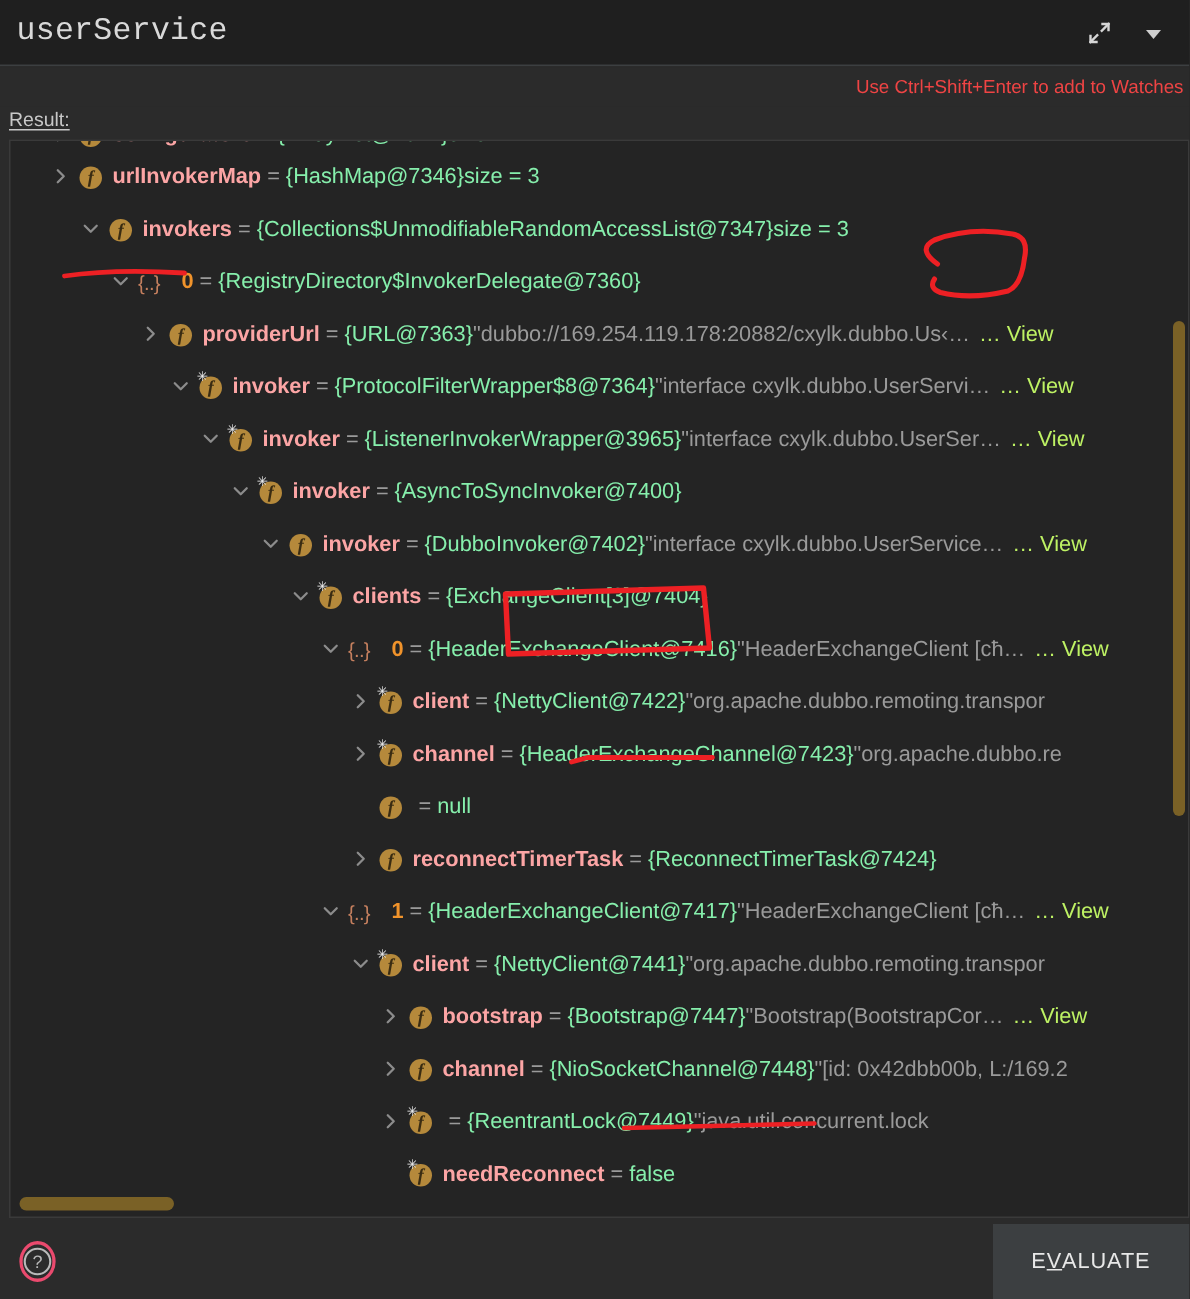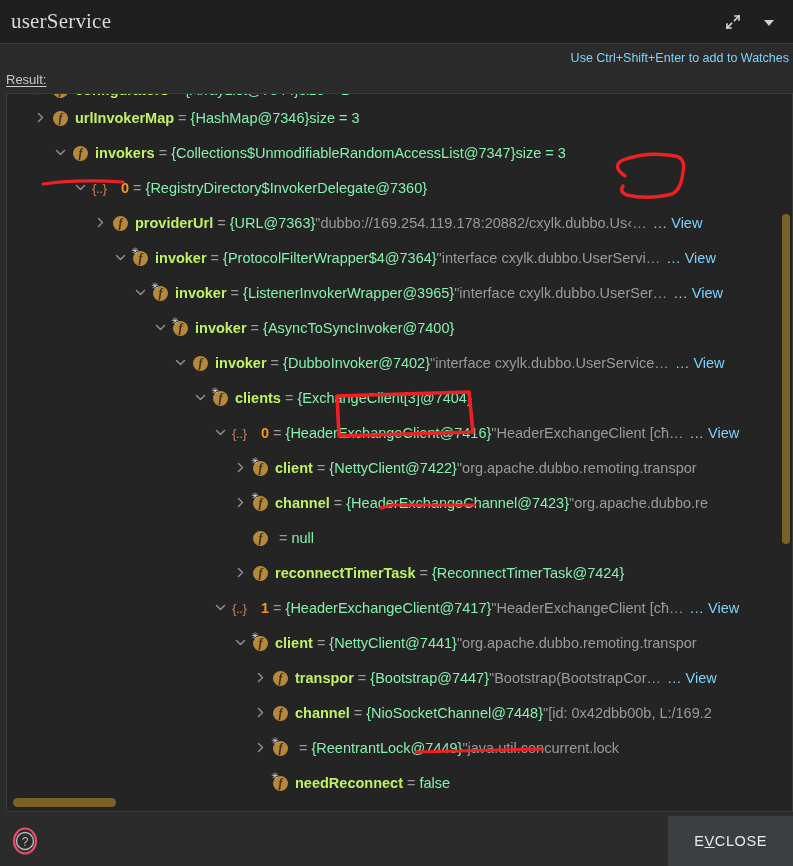--- a/index.html
+++ b/index.html
@@ -12,38 +12,38 @@
   #app { position: relative; width: 793px; height: 866px; background: #2b2b2b; }
 
   
   .title-bar {
     position: absolute; left: 0; top: 0; width: 793px; height: 44px;
     background: #1f1f1f;
     border-bottom: 1px solid #3c3f41;
     display: flex; align-items: center;
   }
   .title-text {
-    font-family: Liberation Serif, serif;
+    font-family: Liberation Mono, monospace;
     font-size: 21px; color: #d9d9d9; padding-left: 11px;
     letter-spacing: .2px; white-space: nowrap;
   }
   .title-actions {
     margin-left: auto; display: flex; align-items: center; gap: 16px;
     padding-right: 14px;
   }
   .icon-btn { width: 20px; height: 20px; display: flex; align-items: center; justify-content: center; cursor: pointer; }
 
   
   .hint-row {
     position: absolute; left: 0; top: 45px; width: 793px; height: 26px;
     background: #2b2b2b;
     display: flex; align-items: center; justify-content: flex-end;
     padding-right: 4px;
   }
-  .hint-text { font-size: 12.5px; color: #7dd3fc; white-space: nowrap; text-align: right; }
+  .hint-text { font-size: 12.5px; color: #ef4444; white-space: nowrap; text-align: right; }
 
   
   .result-label {
     position: absolute; left: 6px; top: 72px;
     font-size: 13px; color: #c8c8c8;
   }
   .result-label u { text-decoration: underline; text-underline-offset: 2px; }
 
   
   .tree-panel {
@@ -86,26 +86,26 @@
   .ficon .final {
     position: absolute; left: -1px; top: -3px; width: 8px; height: 8px;
     color: #e8e8e8; font-size: 9px; line-height: 8px; text-align: center;
   }
   
   .bicon {
     flex: 0 0 26px; width: 26px; margin-right: 3px;
     color: #c47f5e; font-size: 13.5px; letter-spacing: -.5px;
   }
 
-  .nm { color: #bef264; font-weight: bold; }
+  .nm { color: #fca5a5; font-weight: bold; }
   .eq { color: #9a9a9a; font-weight: normal; padding: 0 4px; }
   .val { color: #86efac; }
   .str { color: #9a9a9a; }
   .idx { color: #f0932b; font-weight: bold; }
-  .viewlink { color: #7dd3fc; margin-left: 6px; }
+  .viewlink { color: #bef264; margin-left: 6px; }
 
   
   .ink { position: absolute; pointer-events: none; }
 
   
   .vscroll {
     position: absolute; right: 2px; top: 120px; width: 8px; height: 330px;
     background: #7a6126; border-radius: 4px;
   }
   .hscroll {
@@ -241,21 +241,21 @@
                 <path d="M1.5 3.5 L5.5 7.5 L9.5 3.5" stroke="#8c8c8c" stroke-width="1.5" fill="none" stroke-linecap="round" stroke-linejoin="round"></path>
               </svg>
             </span>
             <span class="ficon">
               <span class="disc"></span>
               <span class="letter">f</span>
               <span class="final">✳</span>
             </span>
             <span class="nm">invoker</span>
             <span class="eq">=</span>
-            <span class="val">{ProtocolFilterWrapper$4@7364}</span>
+            <span class="val">{ProtocolFilterWrapper$8@7364}</span>
             <span class="str"> "interface cxylk.dubbo.UserServi…</span>
             <span class="viewlink">… View</span>
           </div>
           <div class="row" style="padding-left: 128px;">
             <span class="twisty">
               <svg width="11" height="11" viewBox="0 0 11 11">
                 <path d="M1.5 3.5 L5.5 7.5 L9.5 3.5" stroke="#8c8c8c" stroke-width="1.5" fill="none" stroke-linecap="round" stroke-linejoin="round"></path>
               </svg>
             </span>
             <span class="ficon">
@@ -415,21 +415,21 @@
           <div class="row" style="padding-left: 248px;">
             <span class="twisty">
               <svg width="11" height="11" viewBox="0 0 11 11">
                 <path d="M3.5 1.5 L7.5 5.5 L3.5 9.5" stroke="#8c8c8c" stroke-width="1.5" fill="none" stroke-linecap="round" stroke-linejoin="round"></path>
               </svg>
             </span>
             <span class="ficon">
               <span class="disc"></span>
               <span class="letter">f</span>
             </span>
-            <span class="nm">transpor</span>
+            <span class="nm">bootstrap</span>
             <span class="eq">=</span>
             <span class="val">{Bootstrap@7447}</span>
             <span class="str"> "Bootstrap(BootstrapCor…</span>
             <span class="viewlink">… View</span>
           </div>
           <div class="row" style="padding-left: 248px;">
             <span class="twisty">
               <svg width="11" height="11" viewBox="0 0 11 11">
                 <path d="M3.5 1.5 L7.5 5.5 L3.5 9.5" stroke="#8c8c8c" stroke-width="1.5" fill="none" stroke-linecap="round" stroke-linejoin="round"></path>
               </svg>
@@ -494,18 +494,18 @@
       <svg width="30" height="30" viewBox="0 0 30 30">
         <circle cx="15" cy="15" r="8.5" stroke="#b9b9b9" stroke-width="1.4" fill="none"></circle>
         <text x="15" y="19.5" font-family="Liberation Sans, sans-serif" font-size="12" fill="#b9b9b9" text-anchor="middle">?</text>
         <ellipse cx="15" cy="15" rx="11" ry="12.5" stroke="#ea4a6e" stroke-width="2.2" fill="none"></ellipse>
       </svg>
     </div>
     <div class="btns">
       <div class="btn primary">
           <span>E</span>
           <span class="mn">V</span>
-          <span>CLOSE</span>
+          <span>ALUATE</span>
         </div>
     </div>
   </div>
 
 </div>
 
 </body></html>

